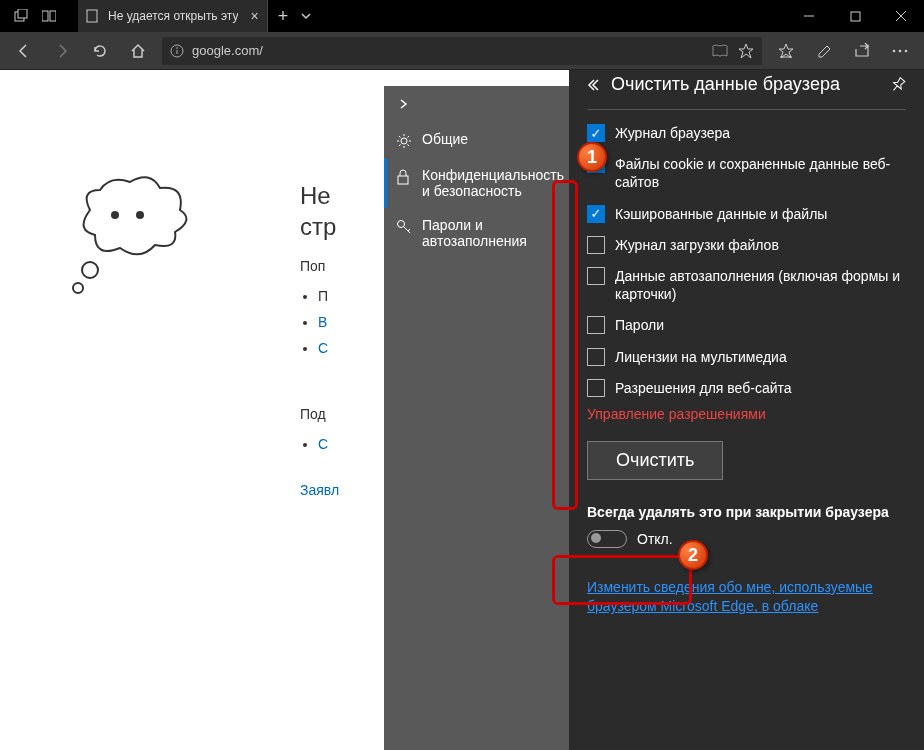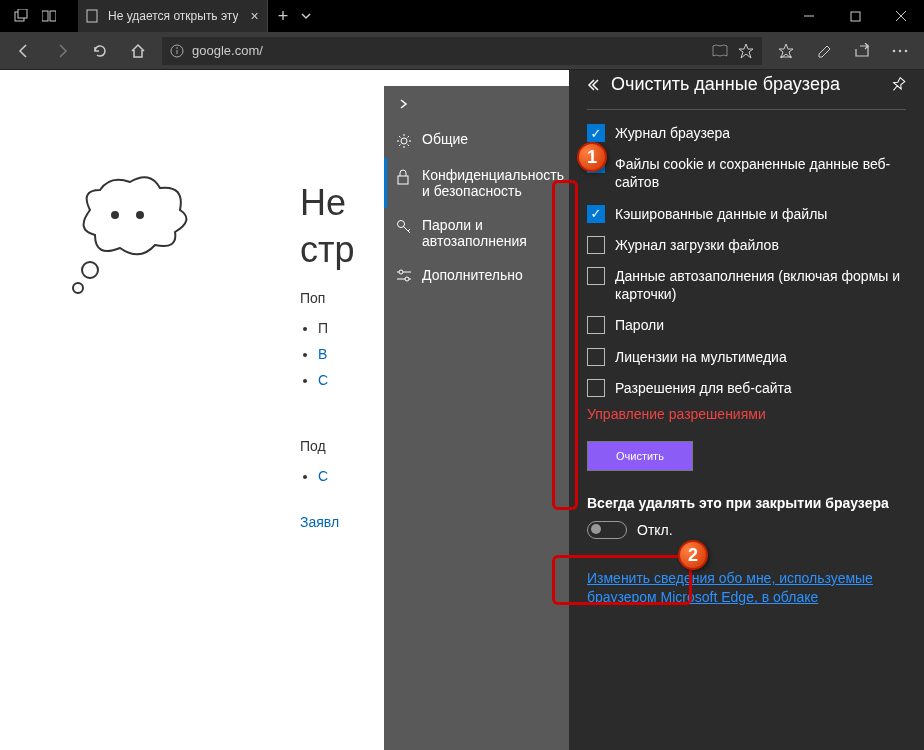--- a/index.html
+++ b/index.html
@@ -17,42 +17,42 @@
 .winbtn { width: 46px; height: 32px; display: flex; align-items: center; justify-content: center; color: #ccc; }
 .addrbar { height: 38px; background: #3a3a3a; display: flex; align-items: center; padding: 0 10px; gap: 10px; border-bottom: 1px solid #222; }
 .navbtn { width: 28px; height: 28px; display: flex; align-items: center; justify-content: center; color: #ccc; }
 .urlbox { flex: 1; height: 28px; background: #2b2b2b; display: flex; align-items: center; padding: 0 8px; }
 .urlicon { color: #aaa; margin-right: 8px; }
 .urltext { color: #ccc; font-size: 13px; flex: 1; }
 .rightbtns { display: flex; gap: 10px; }
 .content { position: absolute; top: 70px; left: 0; right: 0; bottom: 0; background: #fff; }
 .thought { position: absolute; left: 60px; top: 100px; }
 .bigtxt { position: absolute; left: 300px; top: 110px; color: #333; }
-.bigtxt h1 { font-size: 36px; font-weight: 400; line-height: 1.3; }
+.bigtxt h1 { font-size: 24px; font-weight: 400; line-height: 1.3; }
 .bigtxt .sub { font-size: 14px; margin-top: 16px; }
 .bigtxt ul { margin-top: 14px; list-style: disc; padding-left: 18px; font-size: 14px; }
 .bigtxt ul li { margin: 10px 0; color: #333; }
 .bigtxt .link { color: #0067b8; margin-top: 30px; font-size: 14px; display: block; }
 .bigtxt .det { font-size: 14px; margin-top: 50px; }
 .settings-menu { position: absolute; top: 70px; right: 355px; width: 185px; height: 680px; background: #595959; color: #fff; margin-top: 16px; }
 .sm-chev { padding: 12px 14px; }
 .sm-item { display: flex; align-items: flex-start; padding: 9px 12px; font-size: 14px; gap: 10px; }
 .sm-item.active { border-left: 3px solid #0078d4; padding-left: 9px; }
 .sm-ic { width: 16px; flex-shrink: 0; margin-top: 2px; }
 .panel { position: absolute; top: 70px; right: 0; width: 355px; height: 680px; background: #2b2b2b; color: #fff; padding: 4px 18px; overflow-y: auto; }
 .panel-hdr { display: flex; align-items: center; gap: 10px; margin-bottom: 14px; }
 .panel-title { font-size: 18px; flex: 1; }
 .pin { margin-left: auto; }
 .divider { height: 1px; background: #555; margin-bottom: 14px; }
 .cbrow { display: flex; align-items: flex-start; gap: 10px; margin-bottom: 13px; font-size: 14px; }
 .cbox { width: 18px; height: 18px; border: 1.5px solid #bbb; flex-shrink: 0; display: flex; align-items: center; justify-content: center; }
 .cbox.checked { background: #0078d4; border-color: #0078d4; color: #fff; font-size: 13px; }
 .cblabel { line-height: 1.3; }
 .mgmt-link { color: #ef4444; font-size: 14px; margin-top: -4px; margin-bottom: 19px; }
-.clearbtn { background: #8b5cf6; border: 1px solid #777; color: #fff; padding: 8px 28px; font-size: 11px; display: inline-block; }
+.clearbtn { background: #404040; border: 1px solid #777; color: #fff; padding: 8px 28px; font-size: 18px; display: inline-block; }
 .always { font-weight: 600; font-size: 14px; margin-top: 24px; margin-bottom: 10px; }
 .toggle { display: flex; align-items: center; gap: 10px; font-size: 14px; }
 .togsw { width: 40px; height: 18px; border: 1.5px solid #999; border-radius: 10px; position: relative; }
 .togsw::after { content: ''; position: absolute; width: 10px; height: 10px; background: #999; border-radius: 50%; left: 3px; top: 2.5px; }
 .cloud-link { color: #2b92ff; font-size: 14px; text-decoration: underline; margin-top: 30px; display: block; line-height: 1.4; }
 .badge { position: absolute; width: 30px; height: 30px; background: radial-gradient(circle at 30% 30%, #ff8040, #d03000); border-radius: 50%; border: 2px solid #c02000; color: #fff; font-weight: bold; font-size: 18px; display: flex; align-items: center; justify-content: center; box-shadow: 2px 2px 4px rgba(0,0,0,0.4); }
 .redbox { position: absolute; border: 3px solid #d00000; border-radius: 6px; }
 svg { display: block; }
 </style>
 </head>
@@ -230,31 +230,20 @@
   <div class="sm-item">
     <span class="sm-ic">
         <svg width="16" height="16" viewBox="0 0 16 16">
           <circle cx="5" cy="5" r="3.5" fill="none" stroke="#fff"></circle>
           <line x1="7.5" y1="7.5" x2="14" y2="14" stroke="#fff"></line>
           <line x1="12" y1="12" x2="14" y2="10" stroke="#fff"></line>
         </svg>
       </span>
     <span>Пароли и автозаполнения</span>
   </div>
-  <div class="sm-item">
-    <span class="sm-ic">
-        <svg width="16" height="14" viewBox="0 0 16 14">
-          <line x1="1" y1="3" x2="15" y2="3" stroke="#fff"></line>
-          <circle cx="5" cy="3" r="2" fill="#595959" stroke="#fff"></circle>
-          <line x1="1" y1="10" x2="15" y2="10" stroke="#fff"></line>
-          <circle cx="11" cy="10" r="2" fill="#595959" stroke="#fff"></circle>
-        </svg>
-      </span>
-    <span>Дополнительно</span>
-  </div>
 </div>
 
 <div class="panel">
   <div class="panel-hdr">
     <span>
         <svg width="14" height="14" viewBox="0 0 14 14">
           <path d="M7 2 L2 7 L7 12 M11 2 L6 7 L11 12" fill="none" stroke="#fff" stroke-width="1.5"></path>
         </svg>
       </span>
     <span class="panel-title">Очистить данные браузера</span>

